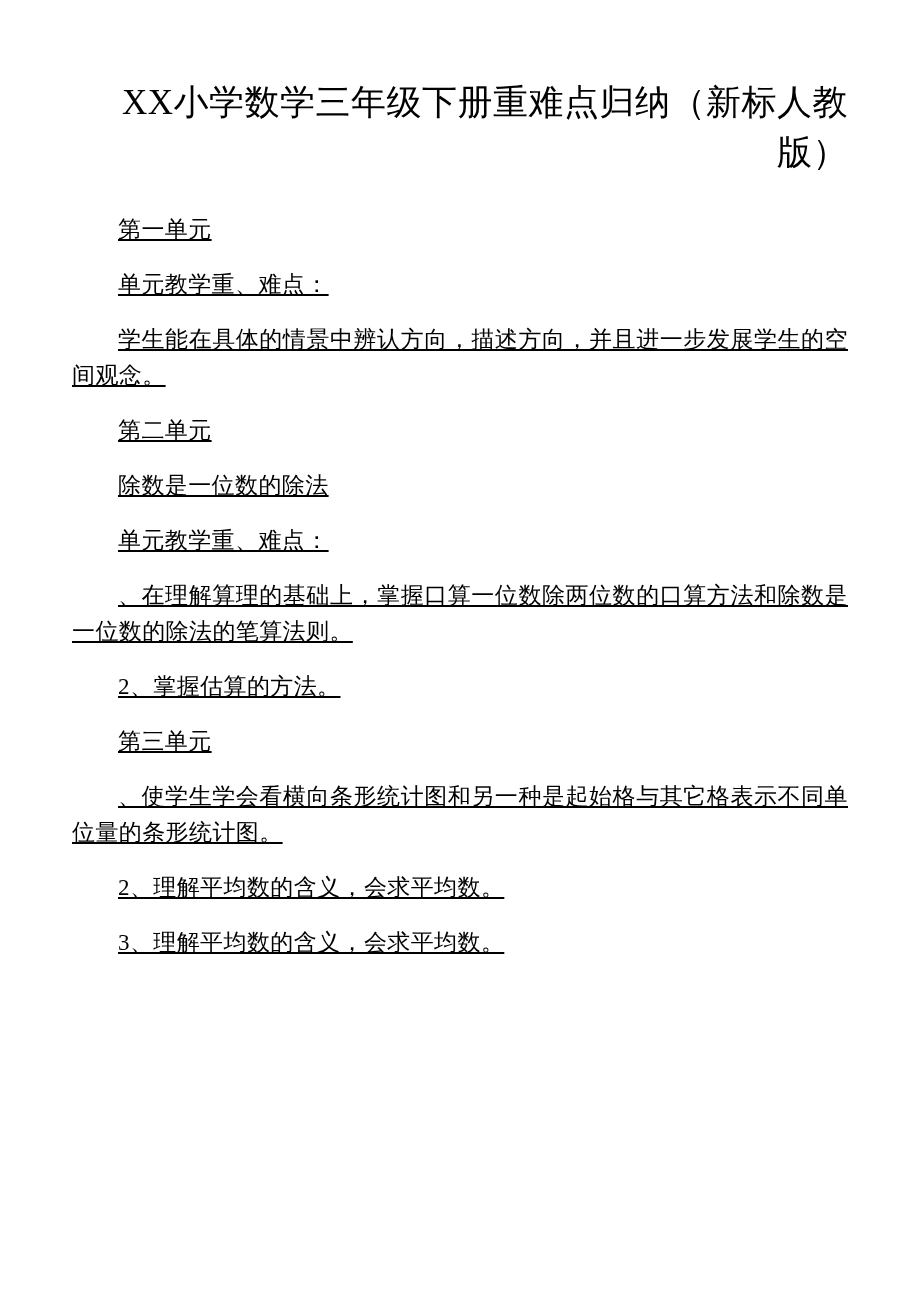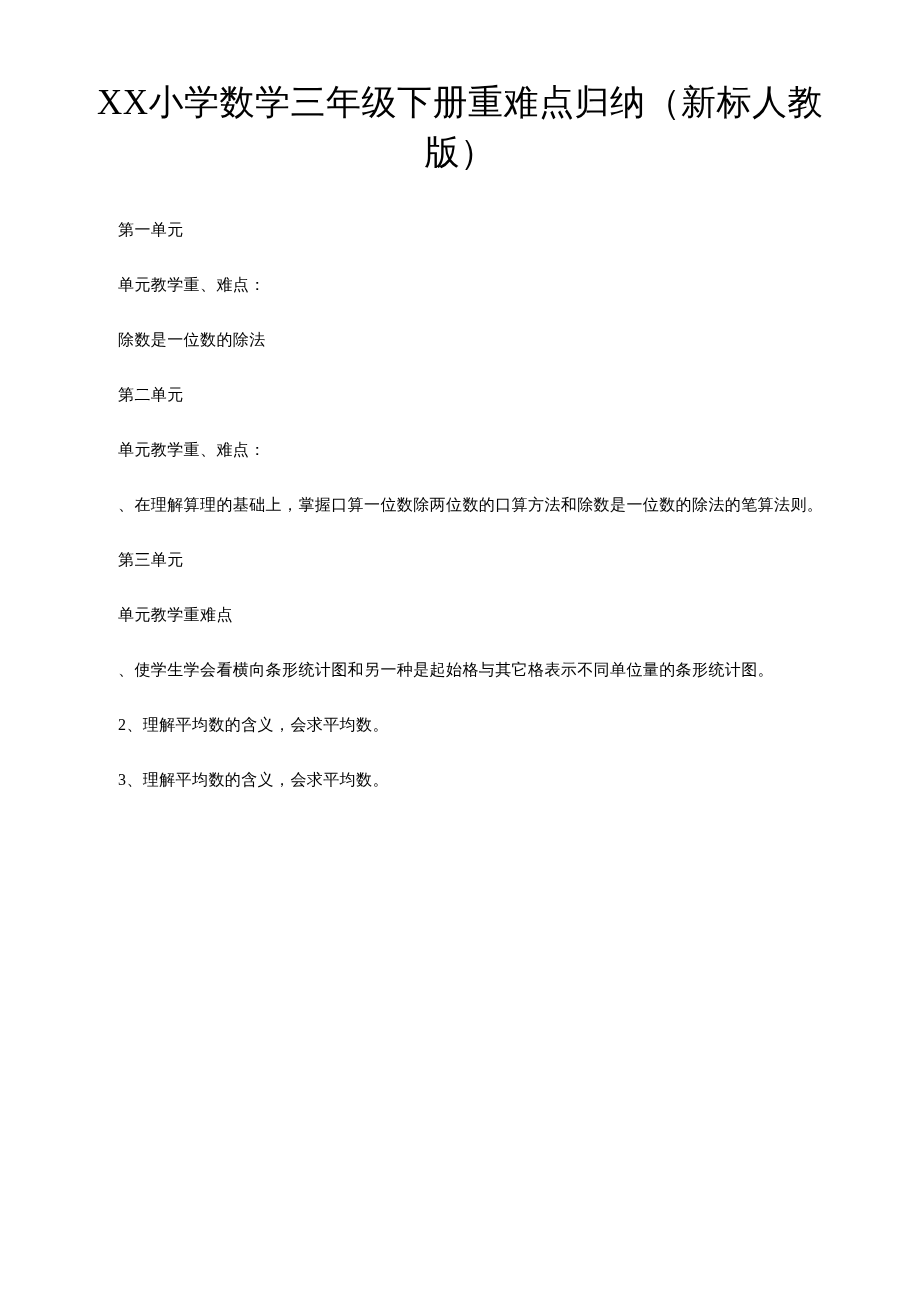--- a/index.html
+++ b/index.html
@@ -18,48 +18,50 @@
     width: 920px;
     height: 1302px;
     box-sizing: border-box;
     padding: 78px 72px 40px 72px;
     position: relative;
   }
   .doc-title {
     font-family: "Liberation Serif", "DejaVu Serif", serif;
     font-size: 35px;
     line-height: 50px;
-    text-align: center;
+    text-align: right;
     font-weight: normal;
     margin: 0 0 34px 0;
     letter-spacing: 0.5px;
   }
   .body-text p {
     margin: 0 0 19px 0;
-    font-size: 16px;
+    font-size: 23px;
     line-height: 36px;
     text-indent: 46px;
     text-align: justify;
     letter-spacing: 0.4px;
+    text-decoration: underline;
   }
 </style>
 </head>
 <body>
 
 <div class="page">
 
   <h1 class="doc-title">XX小学数学三年级下册重难点归纳（新标人教版）</h1>
 
   <div class="body-text">
     <p>第一单元</p>
     <p>单元教学重、难点：</p>
+    <p>学生能在具体的情景中辨认方向，描述方向，并且进一步发展学生的空间观念。</p>
+    <p>第二单元</p>
     <p>除数是一位数的除法</p>
-    <p>第二单元</p>
     <p>单元教学重、难点：</p>
     <p>、在理解算理的基础上，掌握口算一位数除两位数的口算方法和除数是一位数的除法的笔算法则。</p>
+    <p>2、掌握估算的方法。</p>
     <p>第三单元</p>
-    <p>单元教学重难点</p>
     <p>、使学生学会看横向条形统计图和另一种是起始格与其它格表示不同单位量的条形统计图。</p>
     <p>2、理解平均数的含义，会求平均数。</p>
     <p>3、理解平均数的含义，会求平均数。</p>
   </div>
 
 </div>
 
 </body></html>

